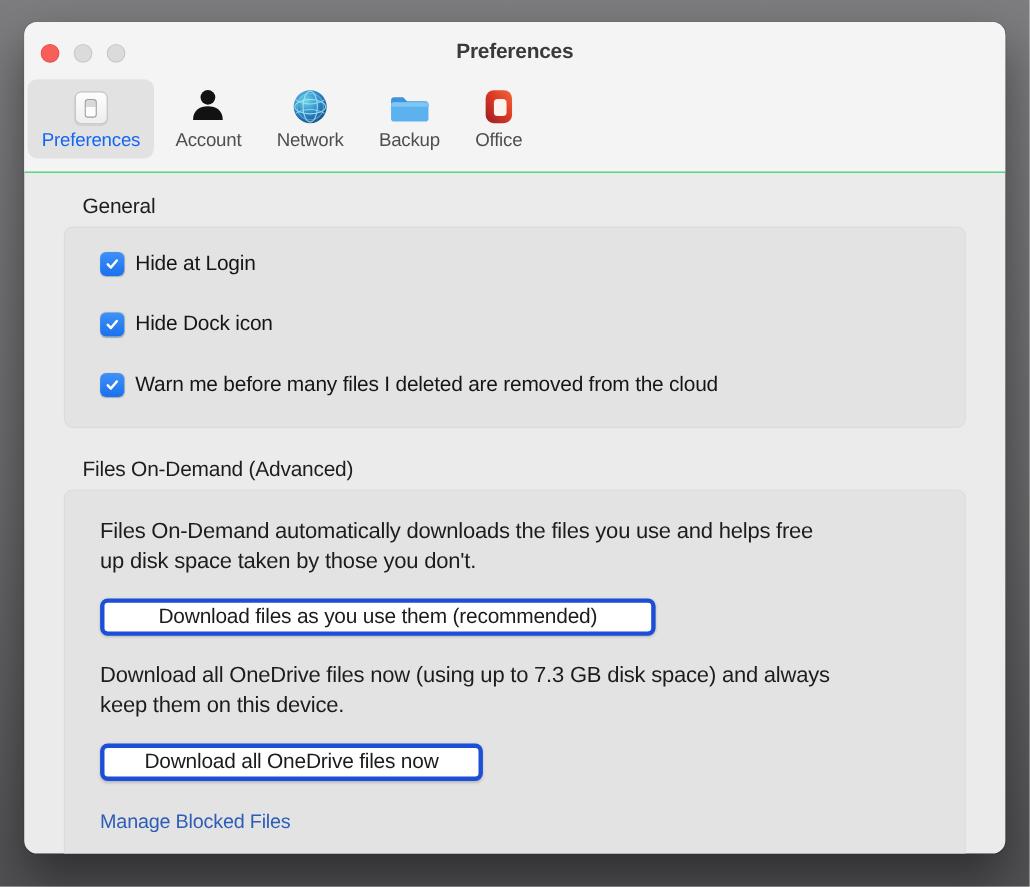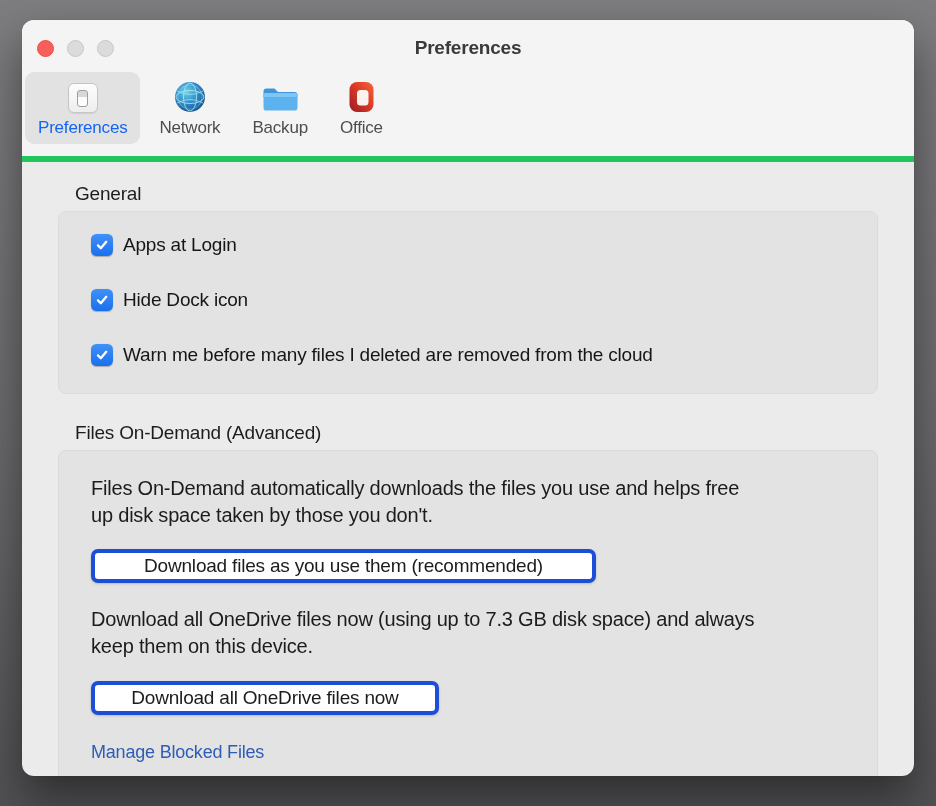--- a/index.html
+++ b/index.html
@@ -15,21 +15,21 @@
     left: 22px; top: 20px;
     width: 892px; height: 756px;
     border-radius: 12px;
     background: #ecebeb;
     box-shadow: 0 22px 45px rgba(0,0,0,.45), 0 0 1px rgba(0,0,0,.35);
     overflow: hidden;
   }
   
   .window-top {
     background: #f5f4f4;
-    border-bottom: 6px solid #22c55e;
+    border-bottom: 1px solid #22c55e;
   }
   .titlebar { position: relative; height: 48px; }
   .traffic-lights {
     position: absolute; left: 15px; top: 20px;
     display: flex; gap: 13px;
   }
   .tl { width: 17px; height: 17px; border-radius: 50%; }
   .tl.red  { background: #f7605a; border: 1px solid #ee4e45; }
   .tl.gray { background: #dcdbdb; border: 1px solid #c9c8c8; }
   .window-title {
@@ -135,20 +135,29 @@
 
       <div class="tab selected">
         <div class="tab-icon">
           <div class="switch-plate">
               <div class="switch-pill"></div>
             </div>
         </div>
         <div class="tab-label">Preferences</div>
       </div>
 
+      <div class="tab">
+        <div class="tab-icon">
+          <svg width="34" height="34" viewBox="0 0 34 34">
+            <circle cx="17" cy="9.5" r="6.7" fill="#121212"></circle>
+            <path d="M3.5,30 C3.5,21.5 9.5,17.6 17,17.6 C24.5,17.6 30.5,21.5 30.5,30 Z" fill="#121212"></path>
+          </svg>
+        </div>
+        <div class="tab-label">Account</div>
+      </div>
 
       <div class="tab">
         <div class="tab-icon">
           <svg width="32" height="32" viewBox="0 0 32 32">
             <defs>
               <radialGradient id="globe-g" cx="38%" cy="32%" r="75%">
                 <stop offset="0%" stop-color="#6fd2e6"></stop>
                 <stop offset="55%" stop-color="#2e86c9"></stop>
                 <stop offset="100%" stop-color="#174f86"></stop>
               </radialGradient>
@@ -202,21 +211,21 @@
 
     <div class="section-heading">General</div>
 
     <div class="group-box general">
       <div class="cb-row">
         <span class="checkbox">
           <svg width="14" height="14" viewBox="0 0 14 14">
               <path d="M3,7.4 L5.8,10.2 L11.2,3.8" fill="none" stroke="#ffffff" stroke-width="2.3" stroke-linecap="round" stroke-linejoin="round"></path>
             </svg>
         </span>
-        <span class="cb-label">Apps at Login</span>
+        <span class="cb-label">Hide at Login</span>
       </div>
       <div class="cb-row">
         <span class="checkbox">
           <svg width="14" height="14" viewBox="0 0 14 14">
               <path d="M3,7.4 L5.8,10.2 L11.2,3.8" fill="none" stroke="#ffffff" stroke-width="2.3" stroke-linecap="round" stroke-linejoin="round"></path>
             </svg>
         </span>
         <span class="cb-label">Hide Dock icon</span>
       </div>
       <div class="cb-row">

